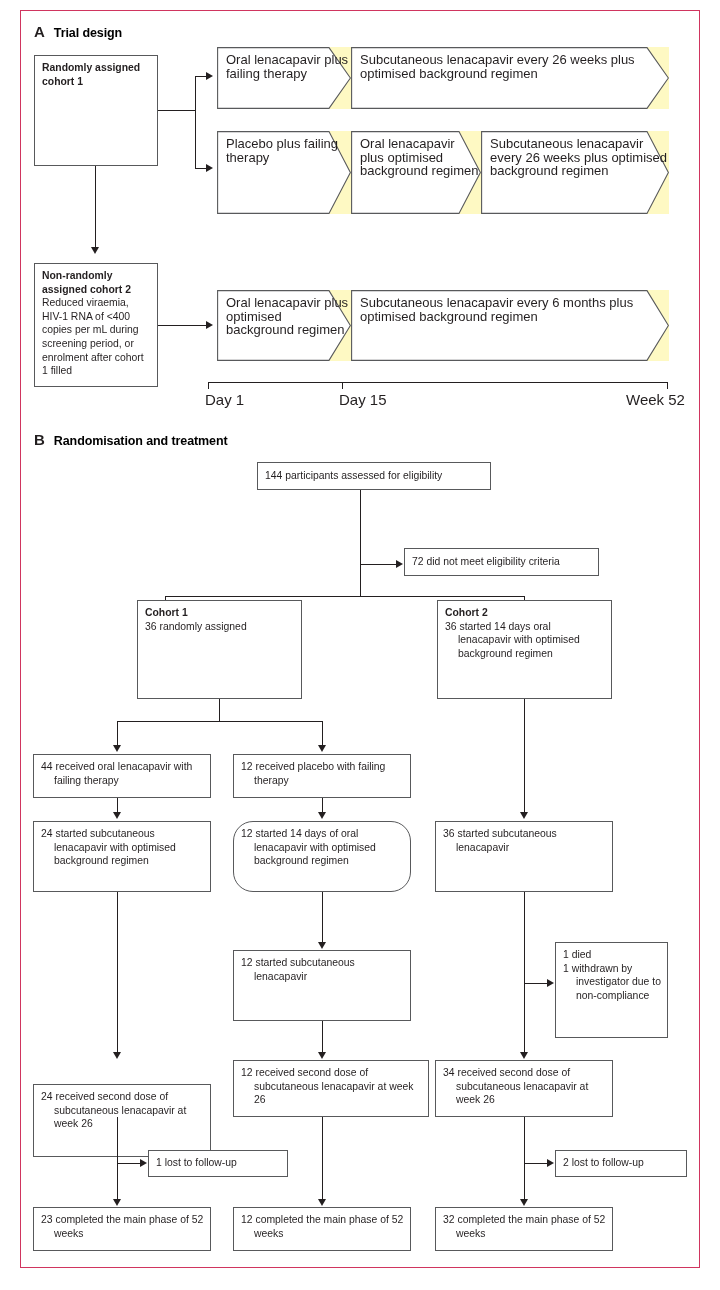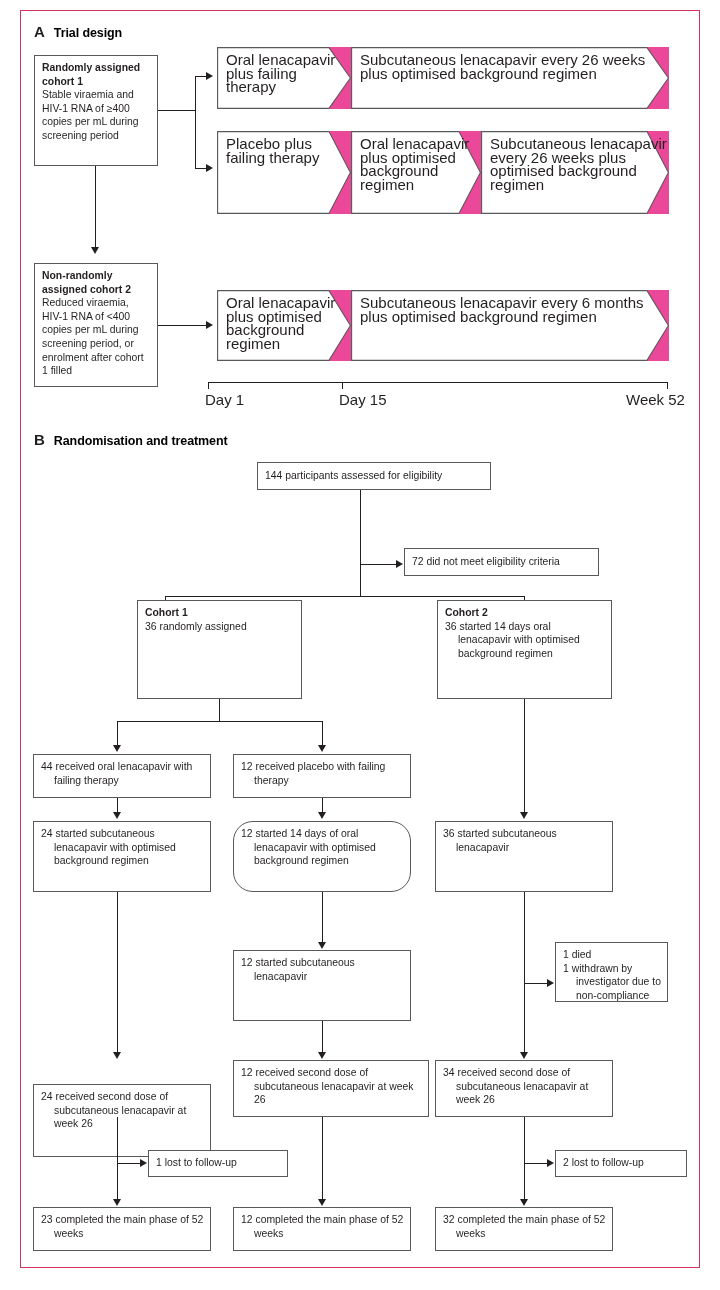--- a/index.html
+++ b/index.html
@@ -60,22 +60,22 @@
   .box .hang{
     display:block;
     padding-left:13px;
     text-indent:-13px;
   }
   .box .plain{display:block;}
   
   .chev{
     position:absolute;
     box-sizing:border-box;
-    background:#ec4899;
-    font-size:15px;
+    background:#fef9c3;
+    font-size:13px;
     line-height:13.6px;
     color:#231f20;
   }
   .chev .chev-svg{
     position:absolute;
     left:0; top:0;
     width:100%; height:100%;
     display:block;
   }
   .chev .chev-txt{
@@ -120,21 +120,20 @@
 
   <div id="frame"></div>
 
   <div class="panel-head" style="left:34px; top:24px;">
     <span class="panel-letter">A</span>
     <span class="panel-title">Trial design</span>
   </div>
 
   <div class="box" style="left:34px; top:55px; width:124px; height:111px;">
     <span class="b">Randomly assigned cohort 1</span>
-    <span class="plain">Stable viraemia and HIV-1 RNA of ≥400 copies per mL during screening period</span>
   </div>
 
   <div class="box" style="left:34px; top:263px; width:124px; height:124px;">
     <span class="b">Non-randomly assigned cohort 2</span>
     <span class="plain">Reduced viraemia, HIV-1 RNA of &lt;400 copies per mL during screening period, or enrolment after cohort 1 filled</span>
   </div>
 
   <div class="ln vl" style="left:95px; top:166px; height:82px;"></div>
   <div class="arrowdown" style="left:90.5px; top:247px;"></div>
 
@@ -307,21 +306,21 @@
   <div class="arrowdown" style="left:519.5px; top:812px;"></div>
 
   <div class="box" style="left:435px; top:821px; width:178px; height:71px;">
     <span class="hang">36 started subcutaneous lenacapavir</span>
   </div>
   <div class="ln vl" style="left:524px; top:892px; height:163px;"></div>
   <div class="arrowdown" style="left:519.5px; top:1052px;"></div>
 
   <div class="ln hl" style="left:524px; top:983px; width:24px;"></div>
   <div class="arrowright" style="left:547px; top:978.5px;"></div>
-  <div class="box" style="left:555px; top:942px; width:113px; height:60px;">
+  <div class="box" style="left:555px; top:942px; width:113px; height:96px;">
     <span class="plain">1 died</span>
     <span class="hang">1 withdrawn by investigator due to non-compliance</span>
   </div>
 
   <div class="box" style="left:435px; top:1060px; width:178px; height:57px;">
     <span class="hang">34 received second dose of subcutaneous lenacapavir at week 26</span>
   </div>
   <div class="ln vl" style="left:524px; top:1117px; height:85px;"></div>
   <div class="arrowdown" style="left:519.5px; top:1199px;"></div>
 

